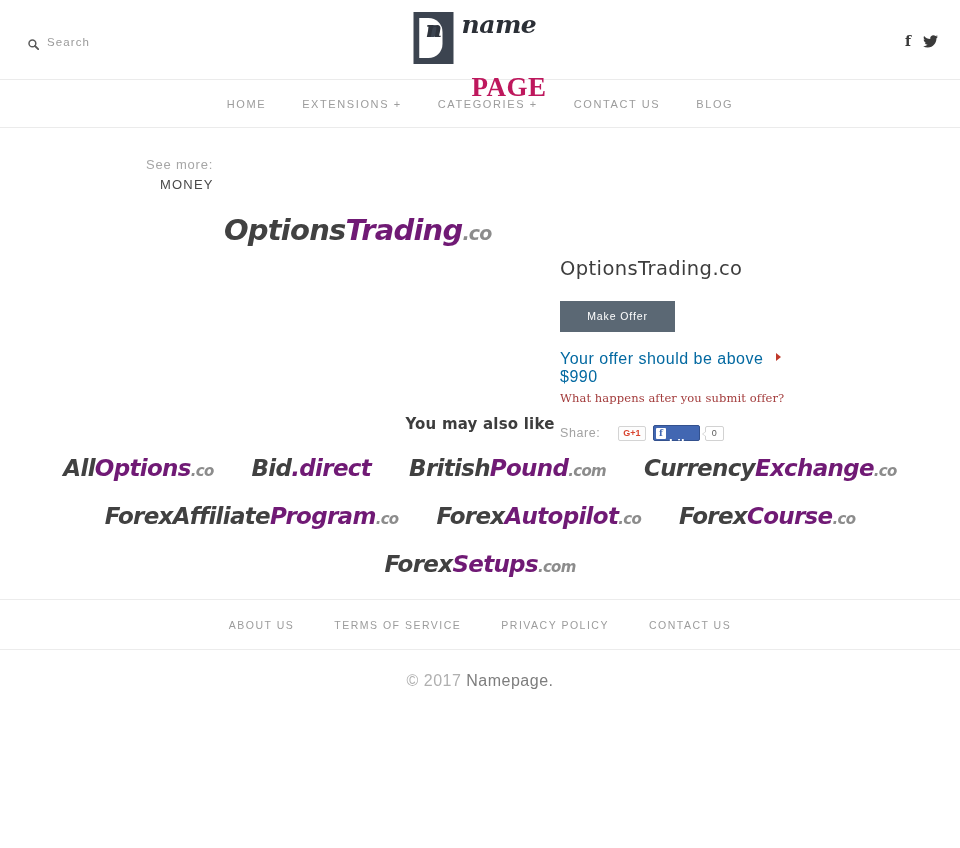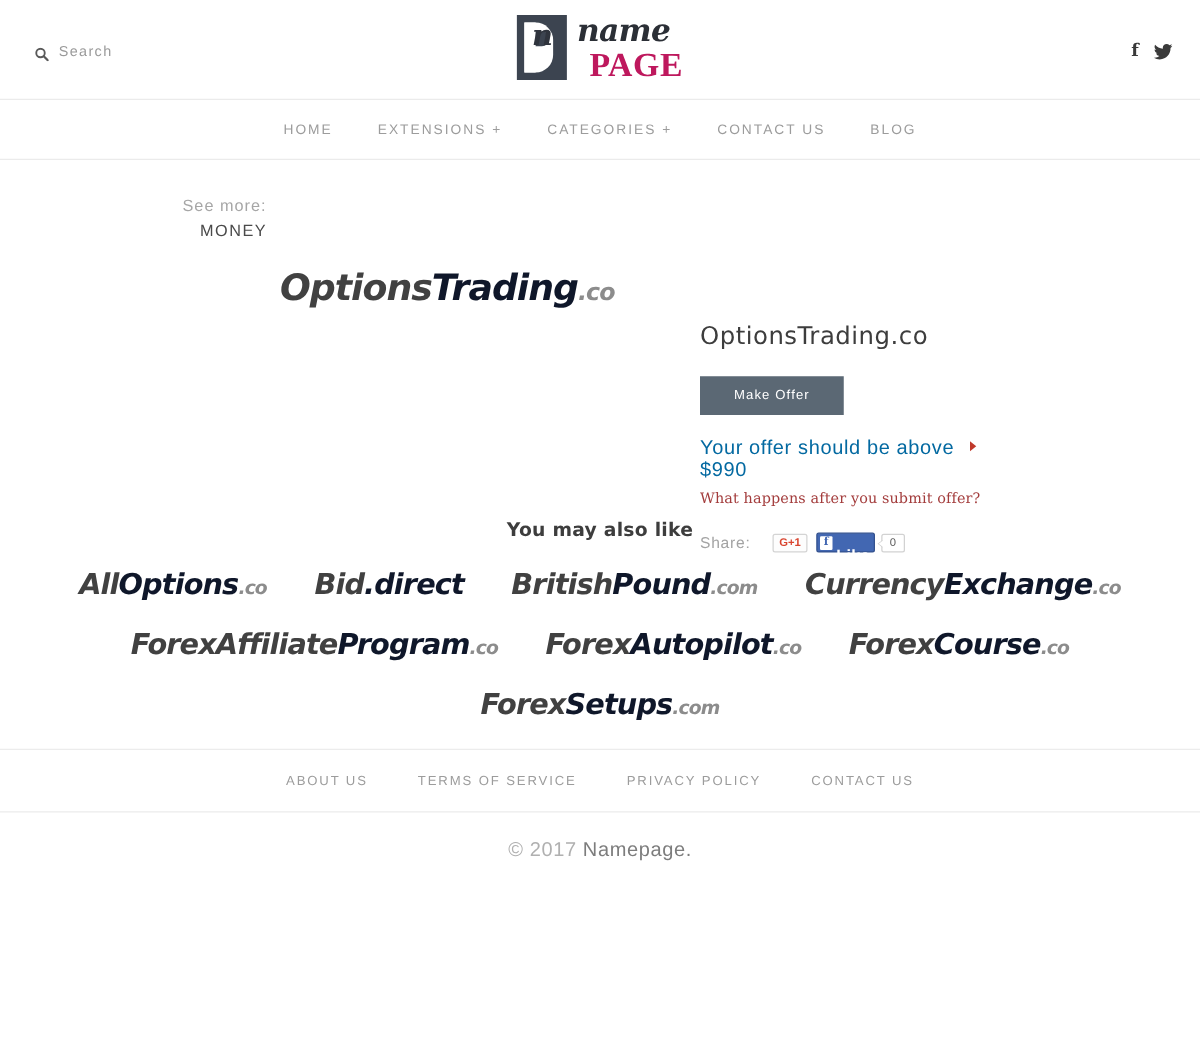--- a/index.html
+++ b/index.html
@@ -72,21 +72,21 @@
   .logo-mark .n-script {
     position: absolute;
     left: 12px; top: 5px;
     font-family: "DejaVu Serif", serif;
     font-style: italic;
     font-weight: bold;
     font-size: 23px;
     color: #2f343d;
     line-height: 1;
   }
-  .logo-words { display: flex; flex-direction: column; line-height: 1; }
+  .logo-words { display: flex; flex-direction: column; line-height: 1; gap: 35px; }
   .logo-name {
     font-family: "DejaVu Serif", serif;
     font-style: italic;
     font-weight: bold;
     font-size: 25px;
     color: #2b2f36;
     letter-spacing: -0.5px;
     margin-top: 0px;
     margin-left: 2px;
   }
@@ -162,21 +162,21 @@
     position: absolute;
     left: 224px; top: 18px;
     font-family: "DejaVu Sans", sans-serif;
     font-style: italic;
     font-weight: bold;
     font-size: 29px;
     letter-spacing: -0.8px;
     white-space: nowrap;
   }
   .dl-a { color: #414141; }
-  .dl-b { color: #0f172a; }
+  .dl-b { color: #701a75; }
   .dl-tld { color: #8c8c8c; font-size: 19px; }
 
   .offer-panel {
     position: absolute;
     left: 560px; top: 62px;
     width: 380px;
   }
   .offer-title {
     font-size: 19.5px;
     color: #3d3d3d;

